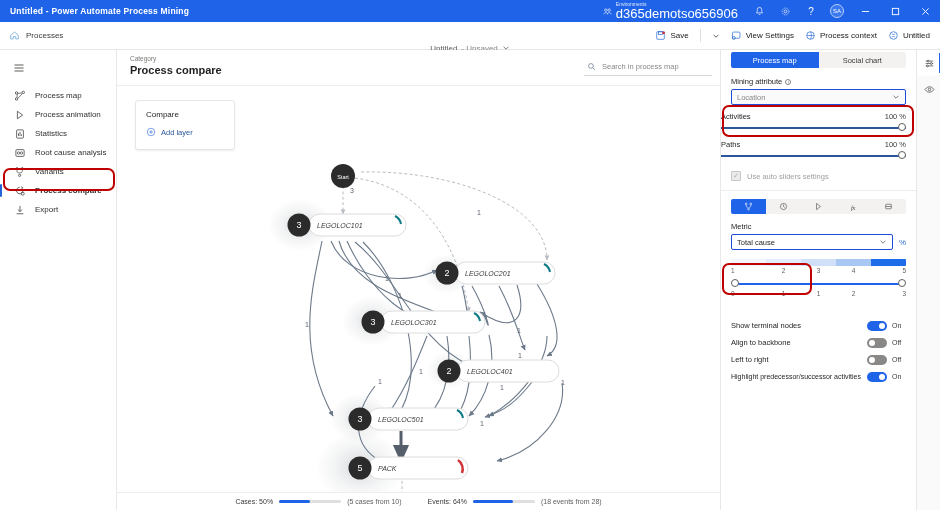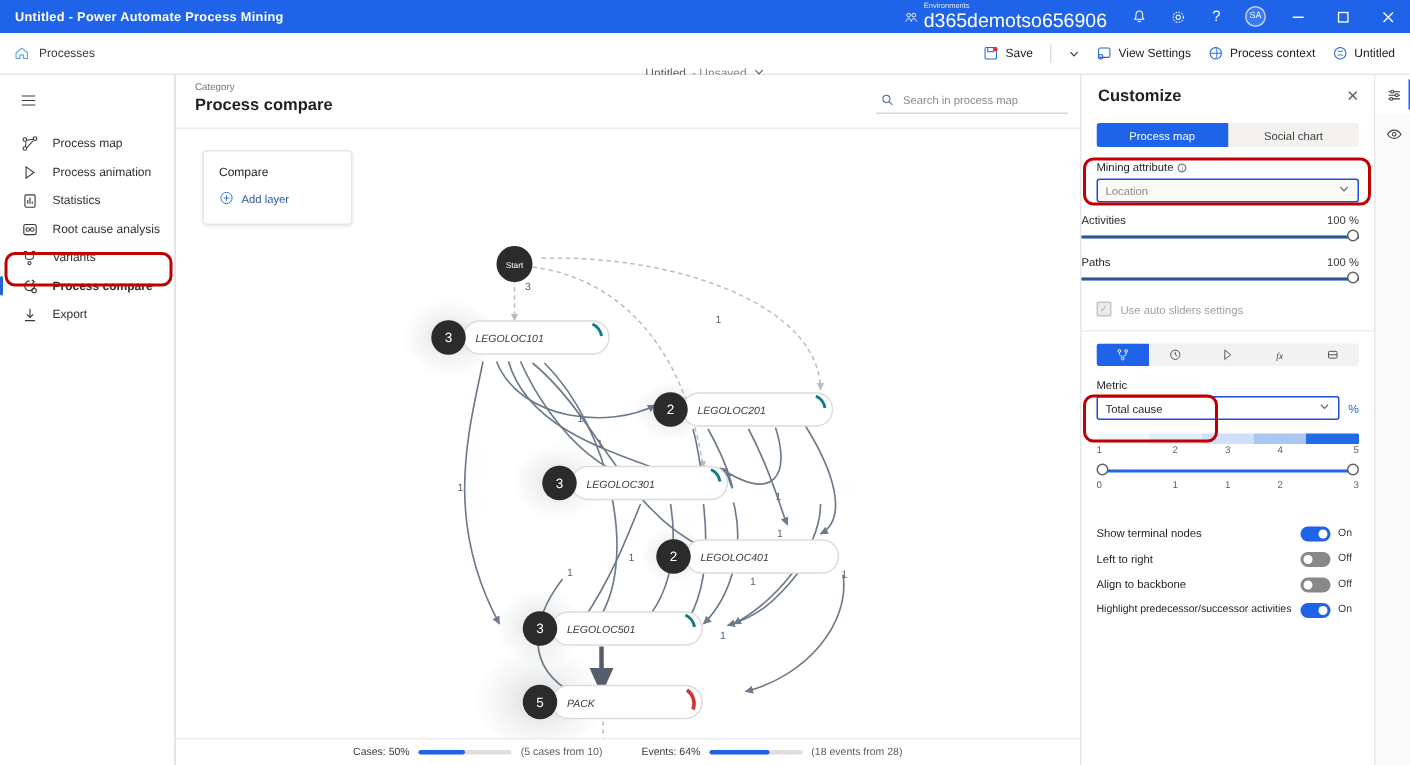--- a/index.html
+++ b/index.html
@@ -630,24 +630,20 @@
         <span>Events: 64%</span>
         <span class="mini-bar">
             <i id="events-fill" style="width: 64%;"></i>
           </span>
         <span class="stat-note">(18 events from 28)</span>
       </div>
     </div>
   </div>
 
   <div class="rightpanel">
-    <div class="rp-head">
-      <div class="rp-title">Customize</div>
-      <div class="rp-close">✕</div>
-    </div>
 
     <div class="seg">
       <div class="on">Process map</div>
       <div>Social chart</div>
     </div>
 
     <div class="rp-field">
       <div class="lbl">
         <span>Mining attribute</span>
         <span class="info-dot">i</span>
@@ -768,28 +764,28 @@
     <div style="height:20px"></div>
 
     <div class="toggle-row">
       <span class="tr-label">Show terminal nodes</span>
       <span class="tgl on">
           <i></i>
         </span>
       <span class="tgl-state">On</span>
     </div>
     <div class="toggle-row">
-      <span class="tr-label">Left to right</span>
+      <span class="tr-label">Align to backbone</span>
       <span class="tgl">
           <i></i>
         </span>
       <span class="tgl-state">Off</span>
     </div>
     <div class="toggle-row">
-      <span class="tr-label">Align to backbone</span>
+      <span class="tr-label">Left to right</span>
       <span class="tgl">
           <i></i>
         </span>
       <span class="tgl-state">Off</span>
     </div>
     <div class="toggle-row">
       <span class="tr-label" style="font-size:7px">Highlight predecessor/successor activities</span>
       <span class="tgl on">
           <i></i>
         </span>

